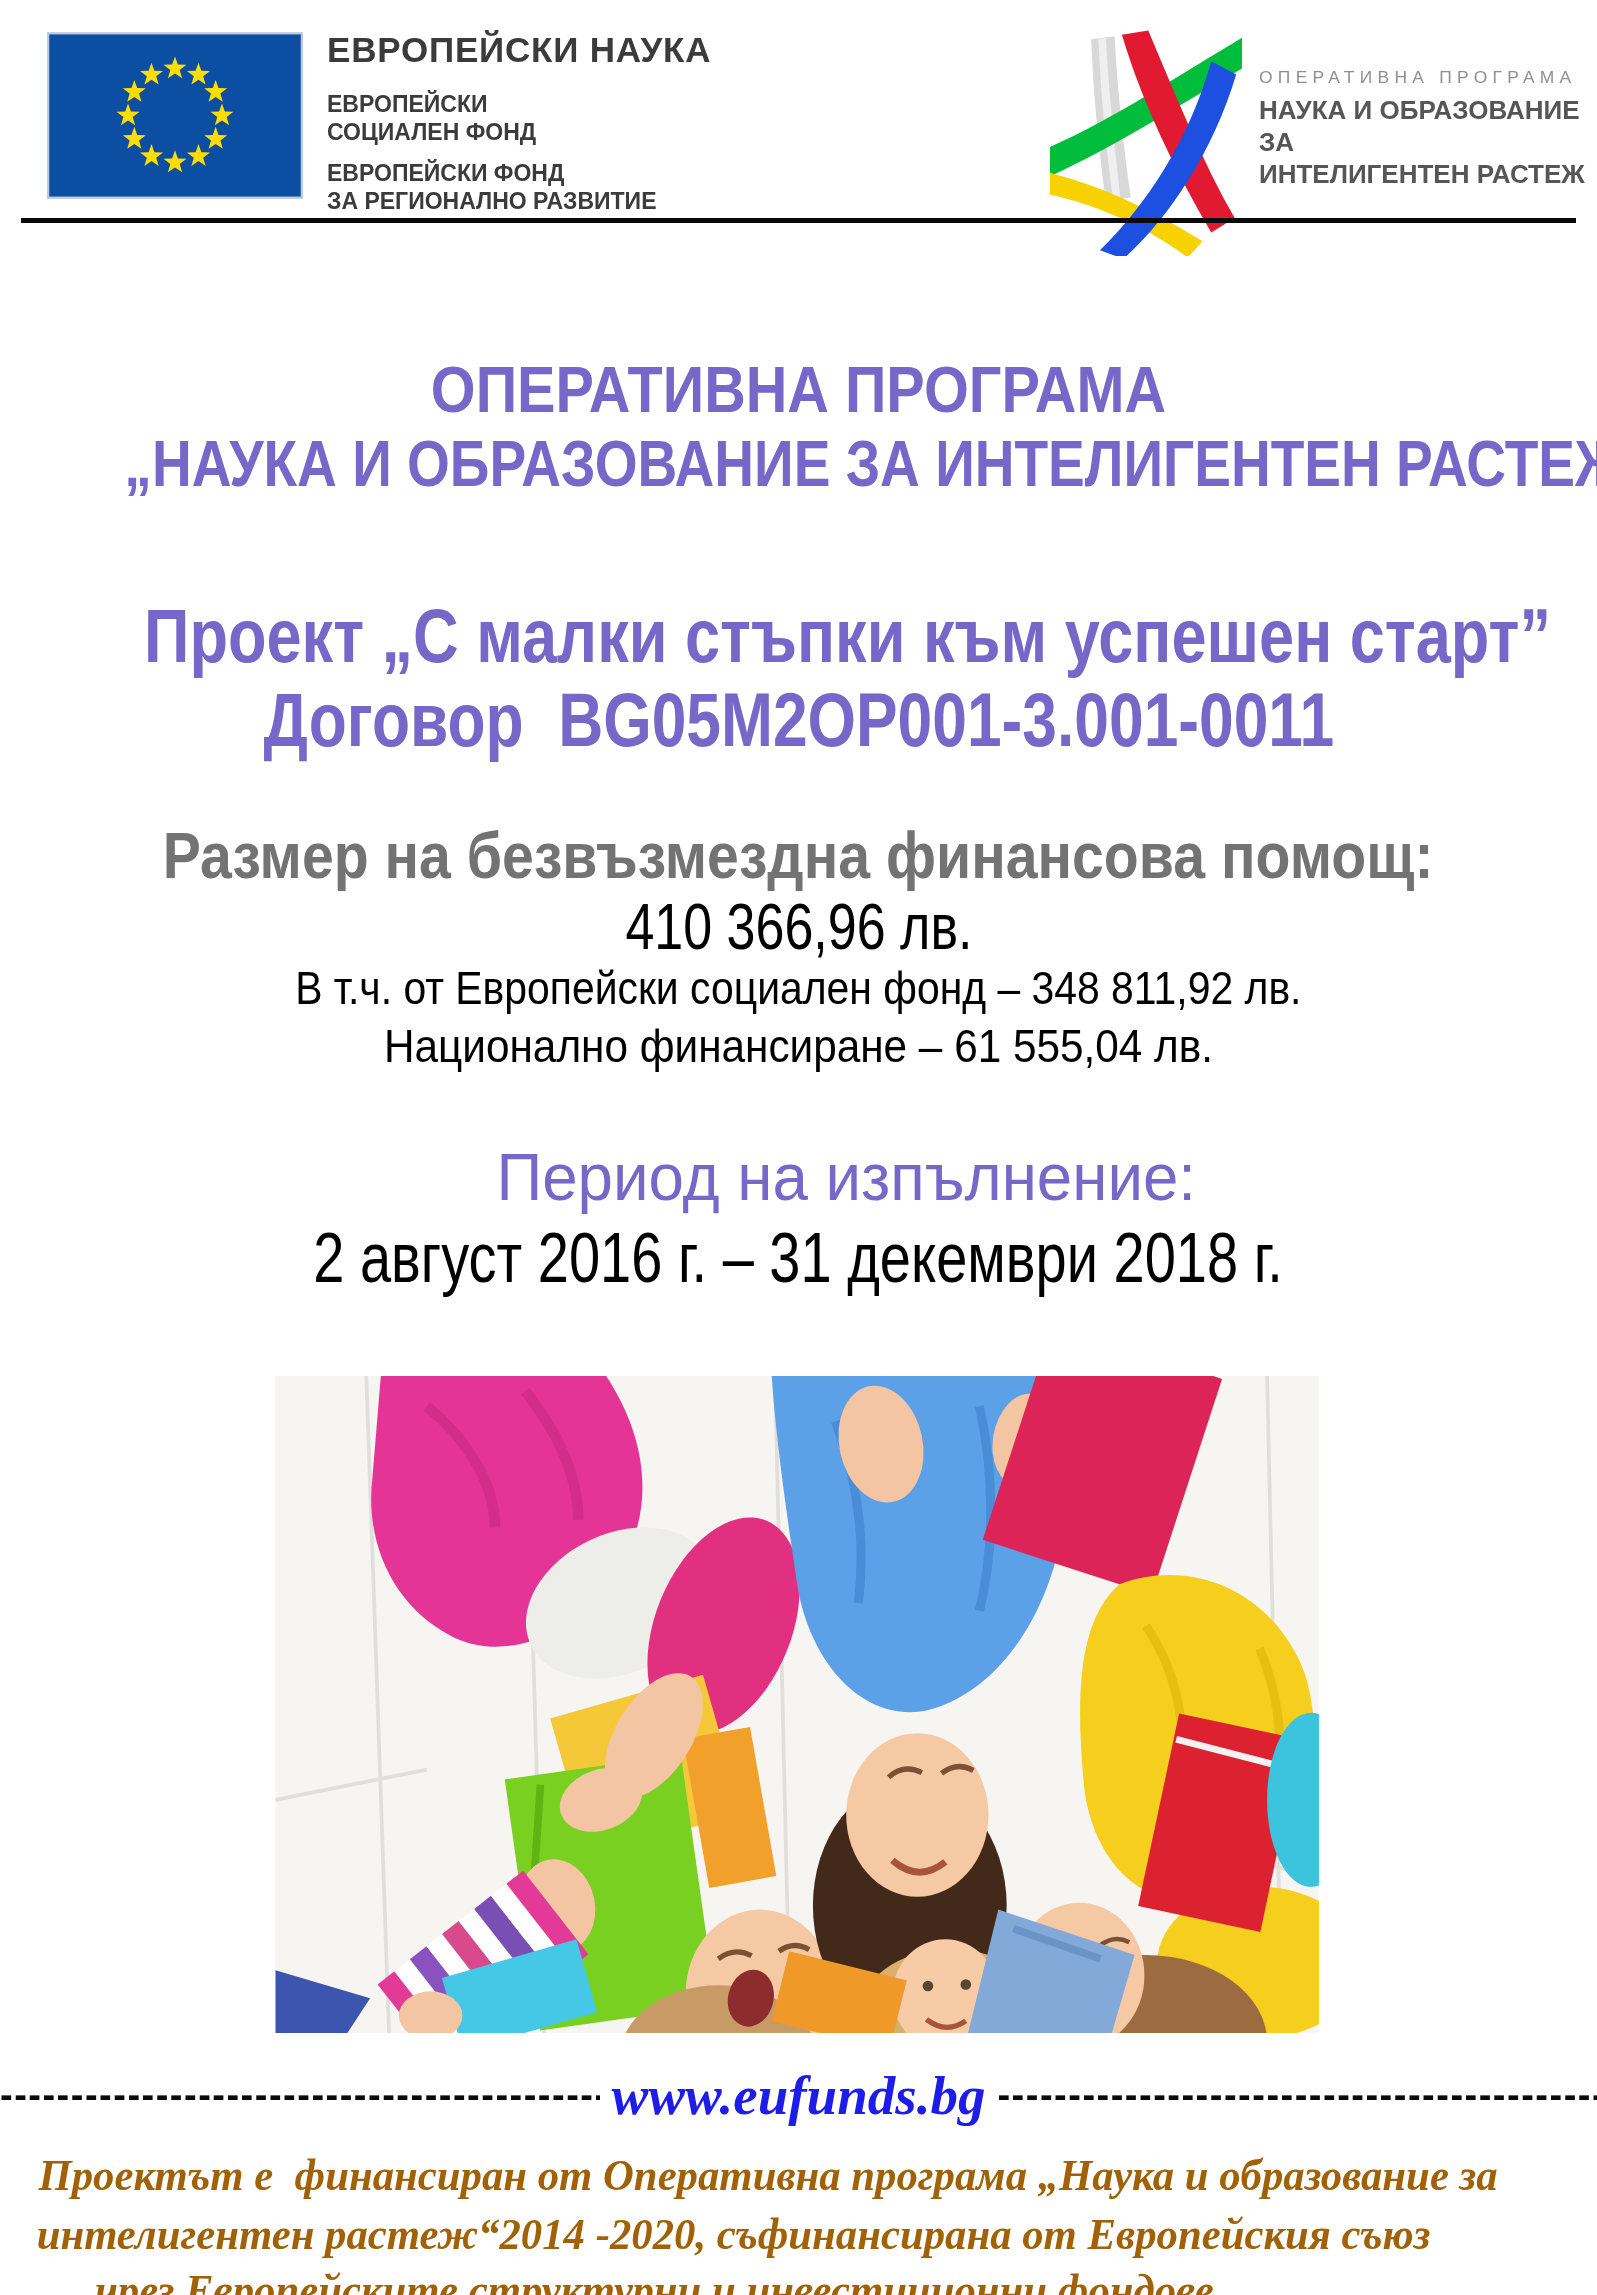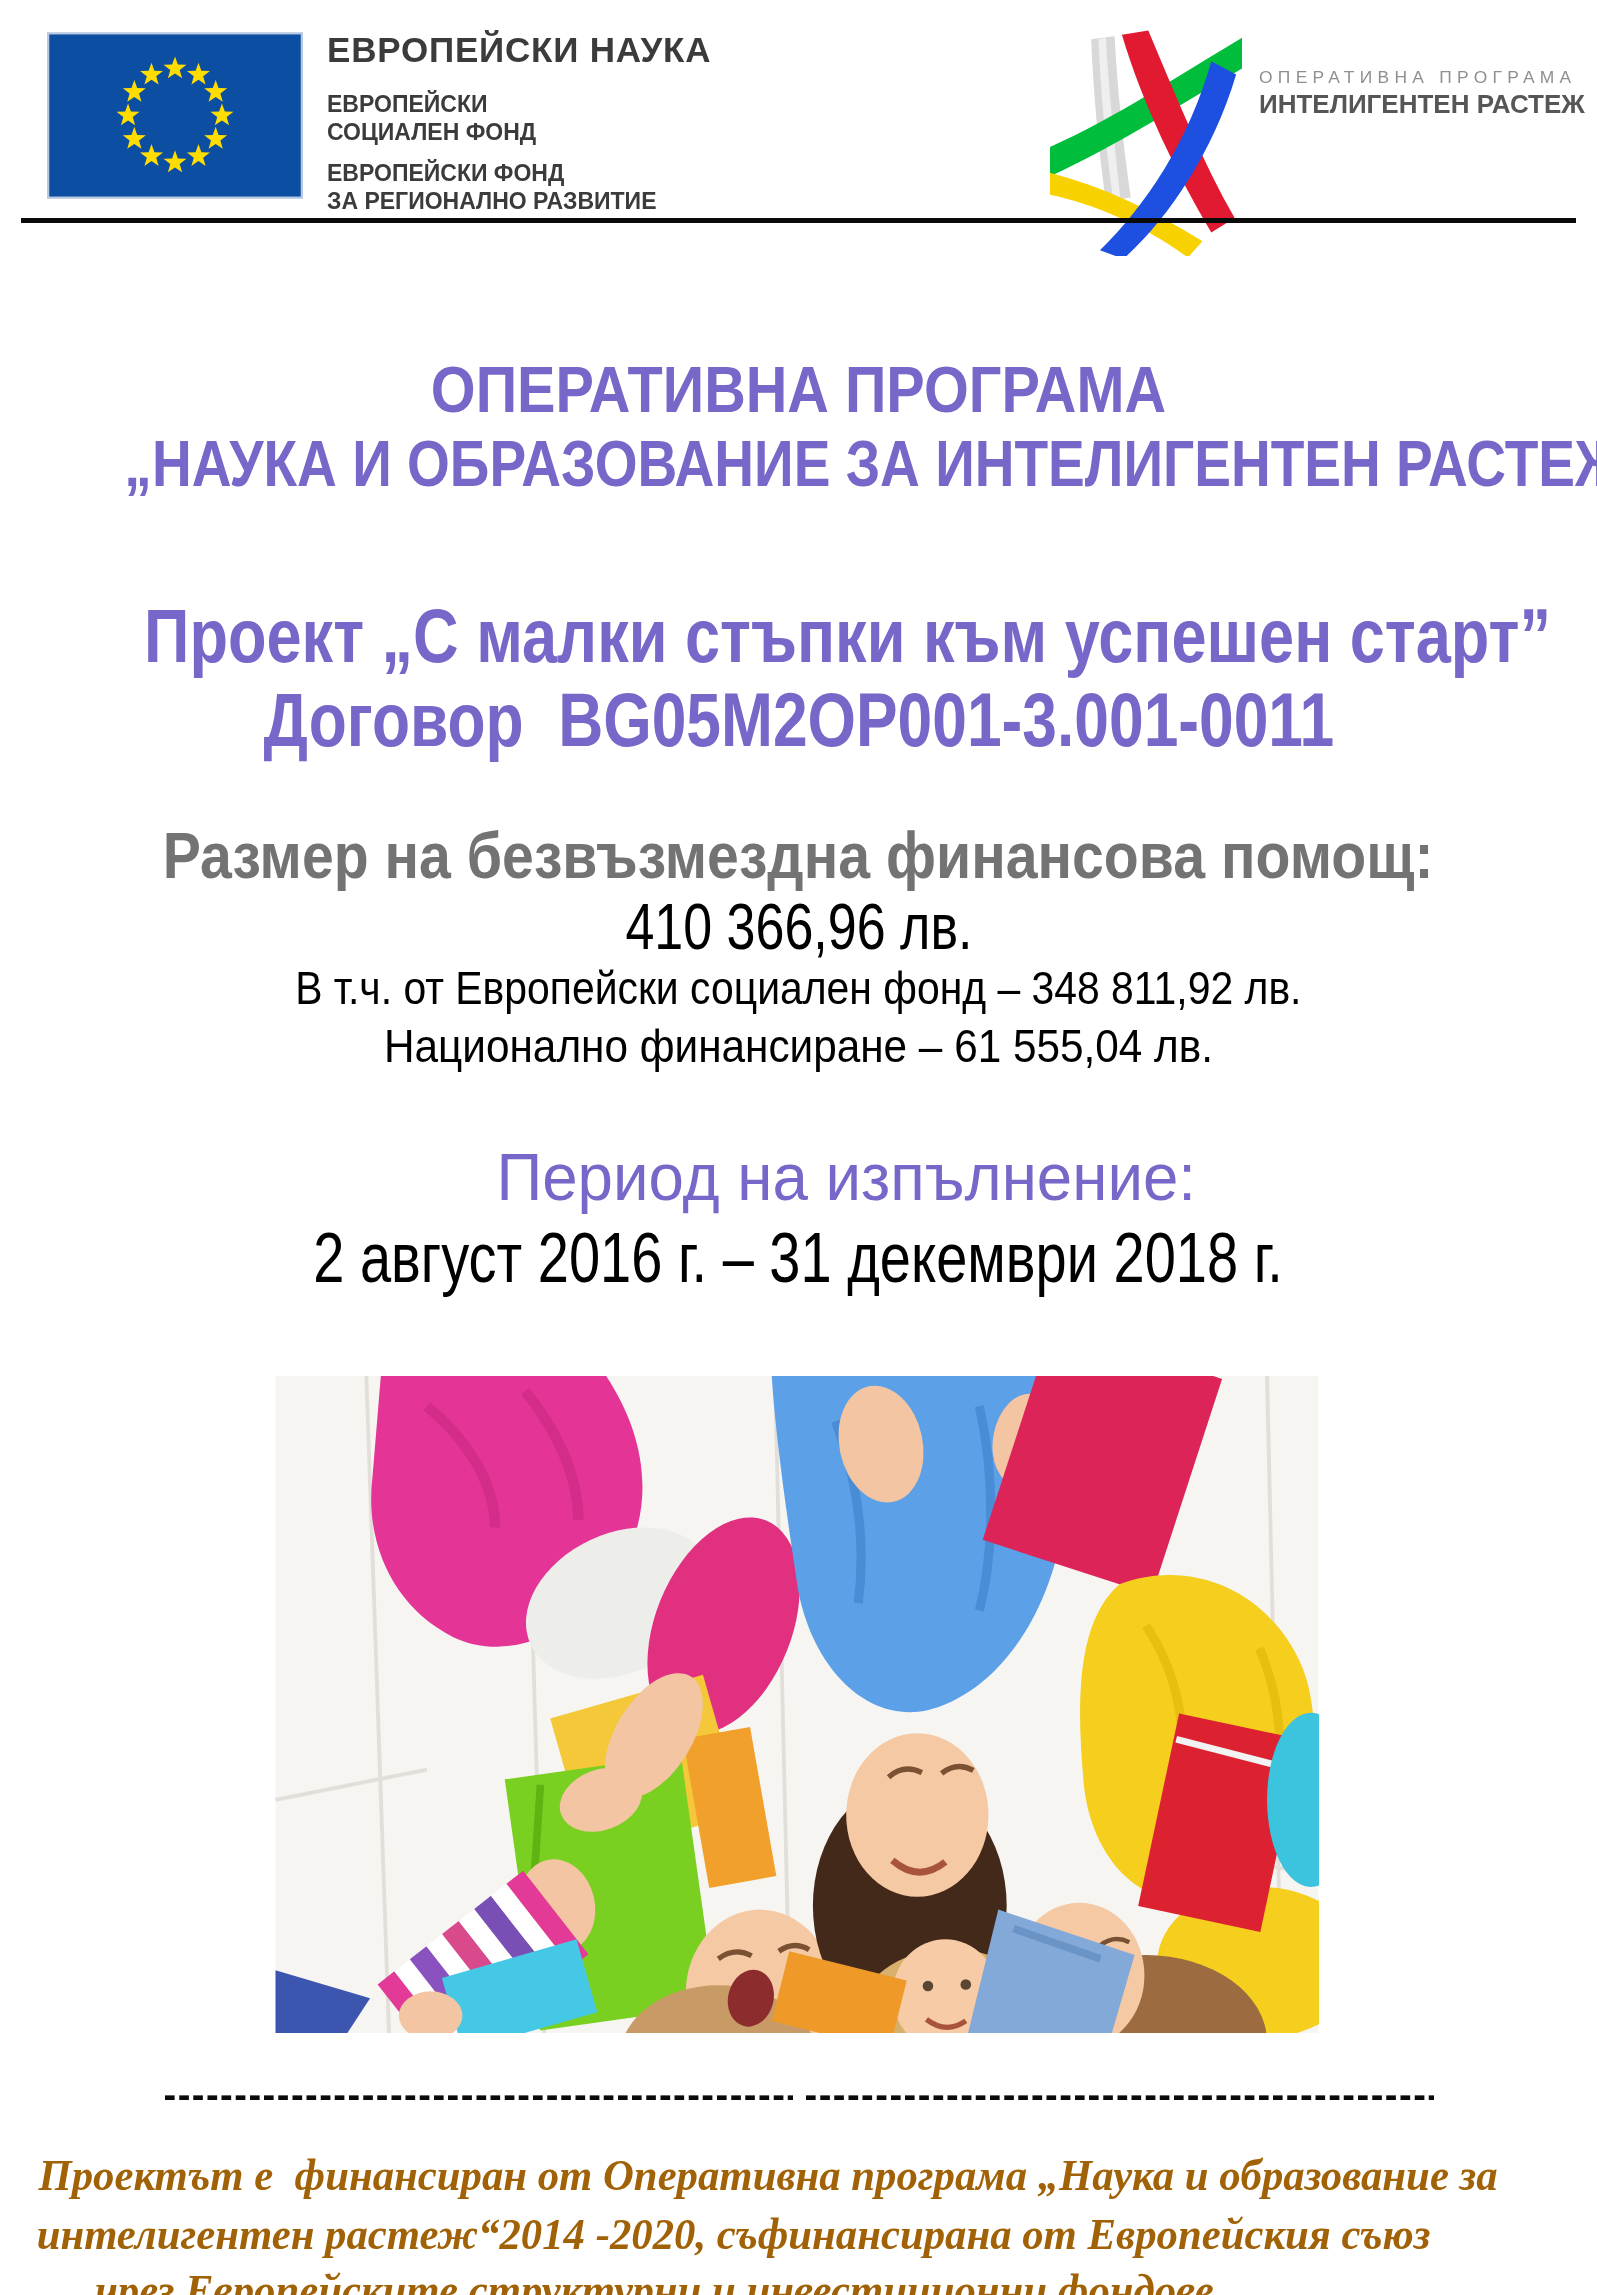--- a/index.html
+++ b/index.html
@@ -113,20 +113,21 @@
 
   <path d="M-12,196 C58,214 128,246 198,290 L178,312 C118,268 48,238 -12,226 Z" fill="#f8d200"></path>
 
   <path d="M88,8 L124,2 C162,92 198,182 242,258 L210,278 C162,196 116,102 88,8 Z" fill="#e11931"></path>
 
   <path d="M58,302 C120,242 180,152 210,44 L244,62 C212,170 150,260 90,314 Z" fill="#1d50e0"></path>
 </svg>
 
 <div class="abs op-text">
   <div class="op-small">ОПЕРАТИВНА ПРОГРАМА</div>
+  <div class="op-big">НАУКА И ОБРАЗОВАНИЕ ЗА</div>
   <div class="op-big" style="margin-top:0;">ИНТЕЛИГЕНТЕН РАСТЕЖ</div>
 </div>
 
 <div class="abs divider"></div>
 
 <div class="row t-prog1 purple"><span class="cond">ОПЕРАТИВНА ПРОГРАМА</span></div>
 <div class="row t-prog2 purple"><span class="cond">„НАУКА И ОБРАЗОВАНИЕ ЗА ИНТЕЛИГЕНТЕН РАСТЕЖ“</span></div>
 
 <div class="row t-project purple"><span class="cond">Проект „С малки стъпки към успешен старт”</span></div>
 <div class="row t-contract purple"><span class="cond">Договор  BG05M2OP001-3.001-0011</span></div>
@@ -212,19 +213,20 @@
   </g>
   <rect x="230" y="768" width="185" height="100" transform="rotate(-16 322 818)" fill="#45c8e6"></rect>
   <path d="M0,785 L125,822 L95,868 L0,868 Z" fill="#3c56b0"></path>
   <ellipse cx="205" cy="845" rx="42" ry="32" fill="#f3c5a2"></ellipse>
 
   <rect x="665" y="778" width="160" height="95" transform="rotate(14 745 825)" fill="#ef9a28"></rect>
 </svg>
 
 <div class="url-row">
   <span class="dashes">--------------------------------------------------</span>
+  <span class="url">www.eufunds.bg</span>
   <span class="dashes">--------------------------------------------------</span>
 </div>
 
 <div class="footer-line fl1"><span class="cond">Проектът е  финансиран от Оперативна програма „Наука и образование за</span></div>
 <div class="footer-line fl2"><span class="cond">интелигентен растеж“2014 -2020, съфинансирана от Европейския съюз</span></div>
 <div class="footer-line fl3"><span class="cond">чрез Европейските структурни и инвестиционни фондове</span></div>
 
 
 </body></html>

